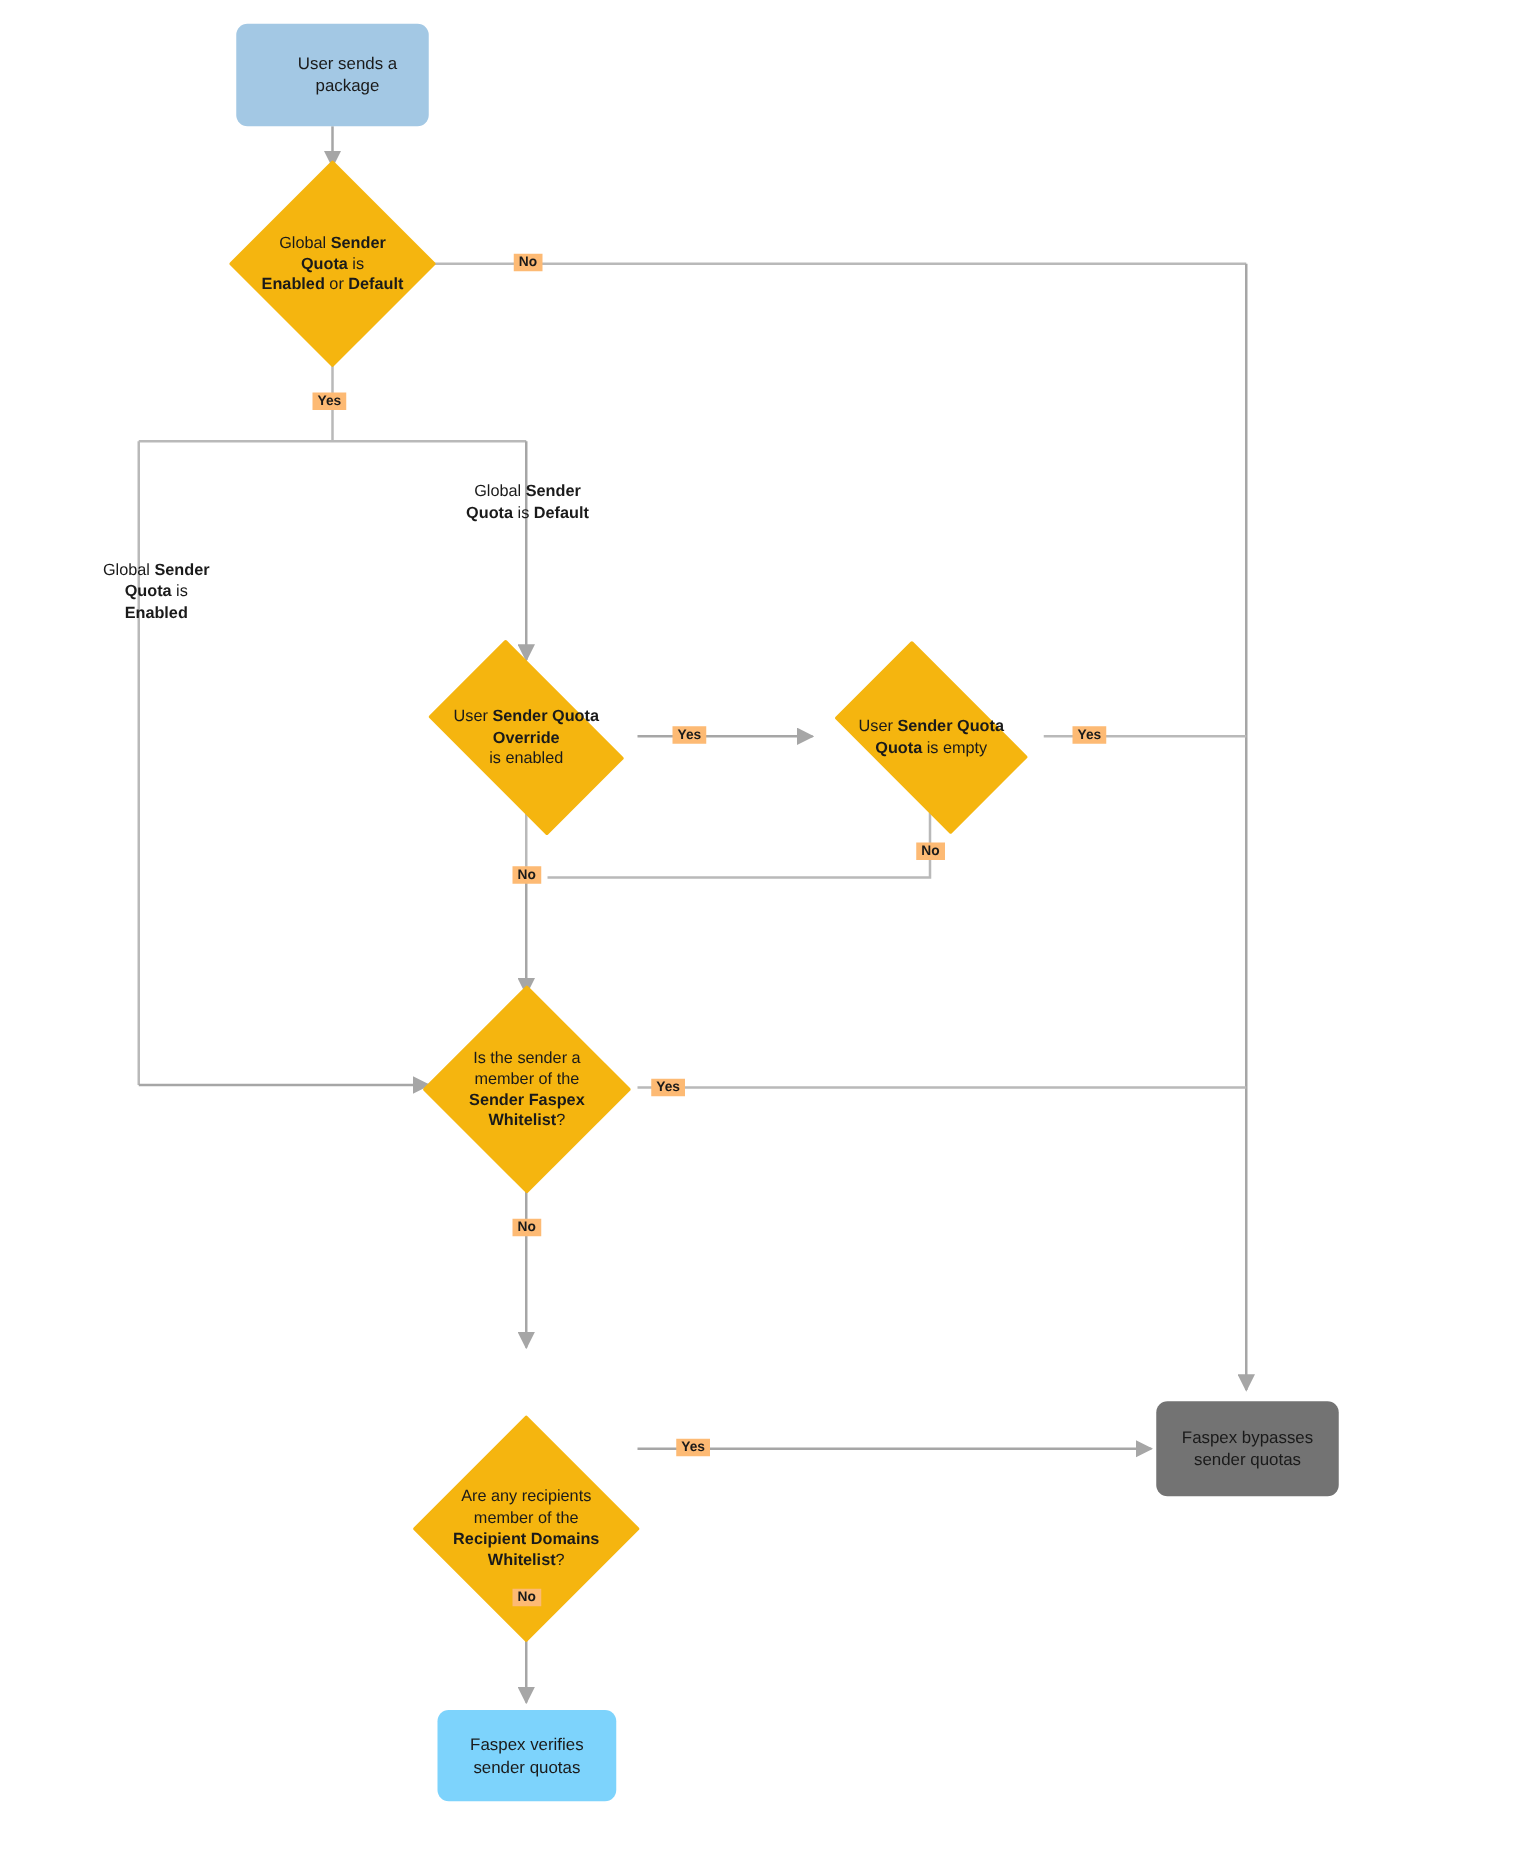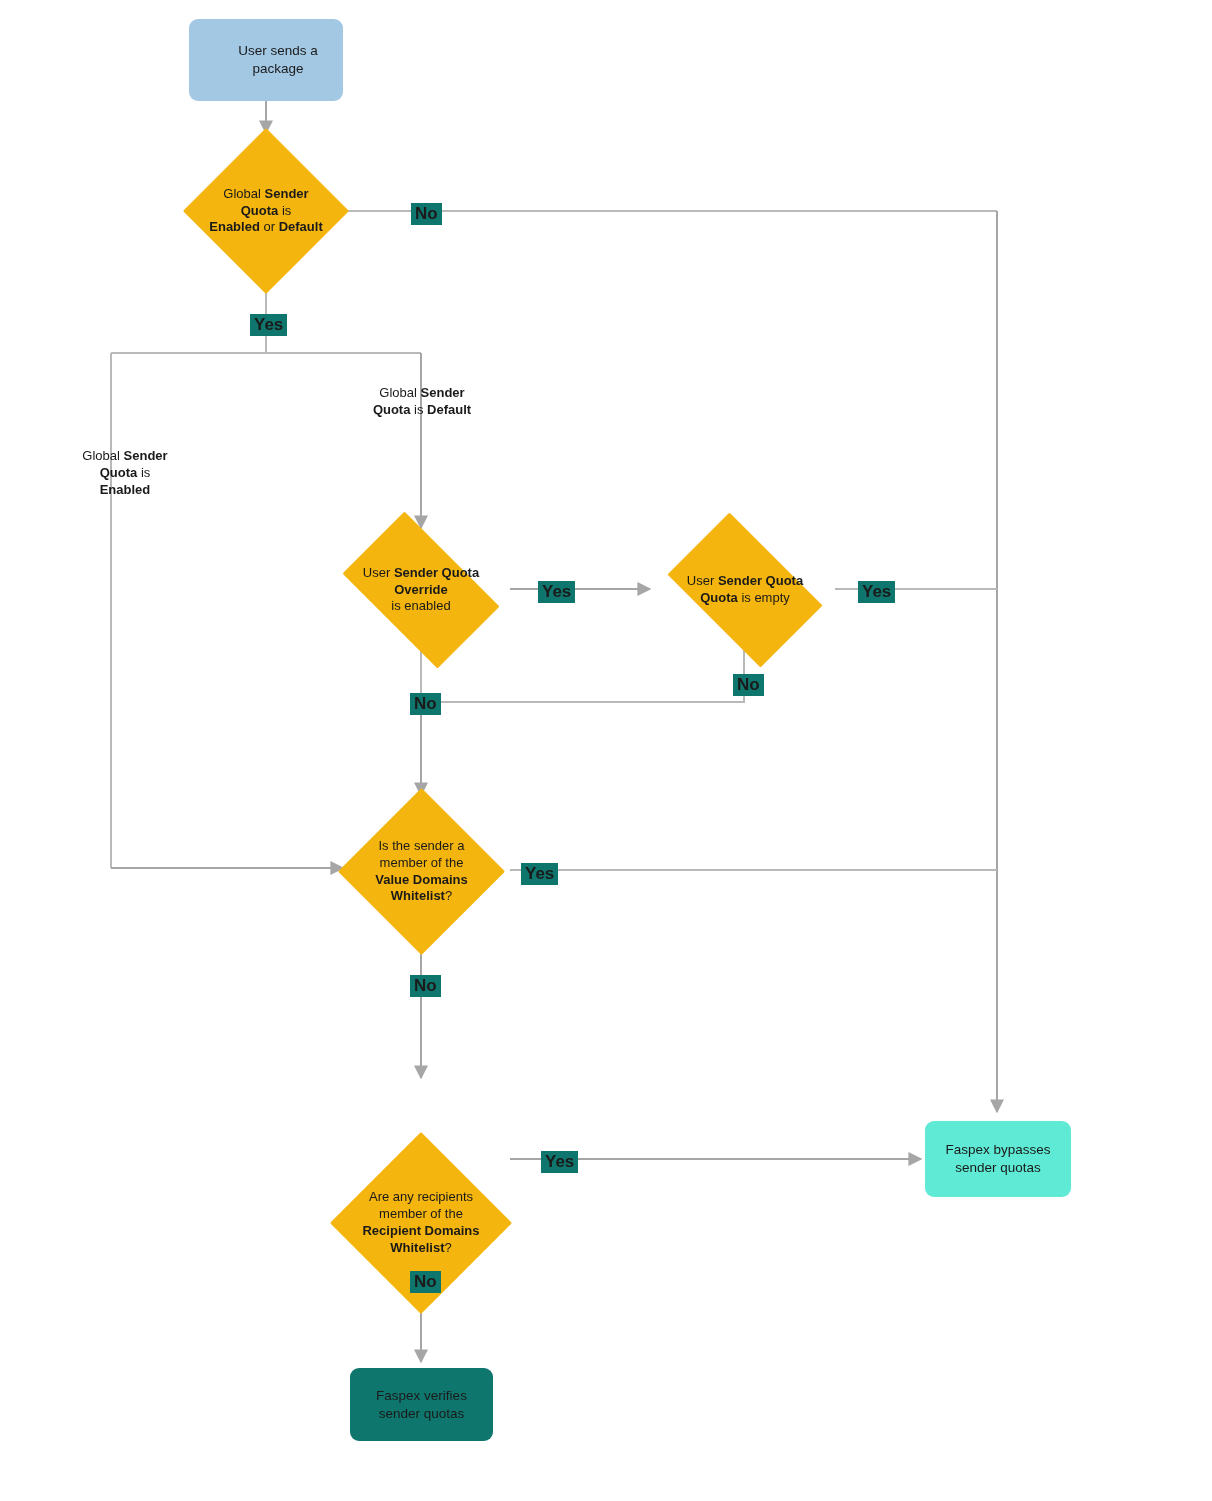--- a/index.html
+++ b/index.html
@@ -37,22 +37,22 @@
   }
   .box {
     border-radius: 9px;
   }
   .box .txt {
     font-size: 13.5px;
     line-height: 1.32;
     padding: 0 10px;
   }
   .box-start { background: #a3c8e4; }
-  .box-bypass { background: #5eead4; text-align: center; }
-  .box-verify { background: #0f766e; }
+  .box-bypass { background: #737373; text-align: center; }
+  .box-verify { background: #7dd3fc; }
 
   .diamond {
     background: transparent;
   }
   .diamond .shape {
     position: absolute;
     left: 0; top: 0;
     width: 100%;
     height: 100%;
     background: #f5b50f;
@@ -63,25 +63,25 @@
     position: relative;
     z-index: 2;
     font-size: 13px;
     line-height: 1.3;
     padding: 0 6px;
   }
   .txt b { font-weight: bold; }
 
   .edge-label {
     position: absolute;
-    font-size: 17px;
+    font-size: 11px;
     font-weight: bold;
     color: #1a1a1a;
     white-space: nowrap;
-    background: #0f766e;
+    background: #fdba74;
     padding: 0 4px;
     line-height: 1.3;
   }
   .branch-label {
     position: absolute;
     font-size: 13px;
     color: #1a1a1a;
     line-height: 1.32;
     white-space: nowrap;
     text-align: center;
@@ -162,21 +162,21 @@
       <span>User </span><b>Sender Quota</b><br>
       <b>Quota</b><span> is empty</span>
     </div>
   </div>
 
   <div class="node diamond" style="left:338px; top:788px; width:167px; height:167px;">
     <div class="shape"></div>
     <div class="txt">
       <span>Is the sender a</span><br>
       <span>member of the</span><br>
-      <b>Value Domains</b><br>
+      <b>Sender Faspex</b><br>
       <b>Whitelist</b><span>?</span>
     </div>
   </div>
 
   <div class="node diamond" style="left:330px; top:1132px; width:182px; height:182px;">
     <div class="shape"></div>
     <div class="txt">
       <span>Are any recipients</span><br>
       <span>member of the</span><br>
       <b>Recipient Domains</b><br>

